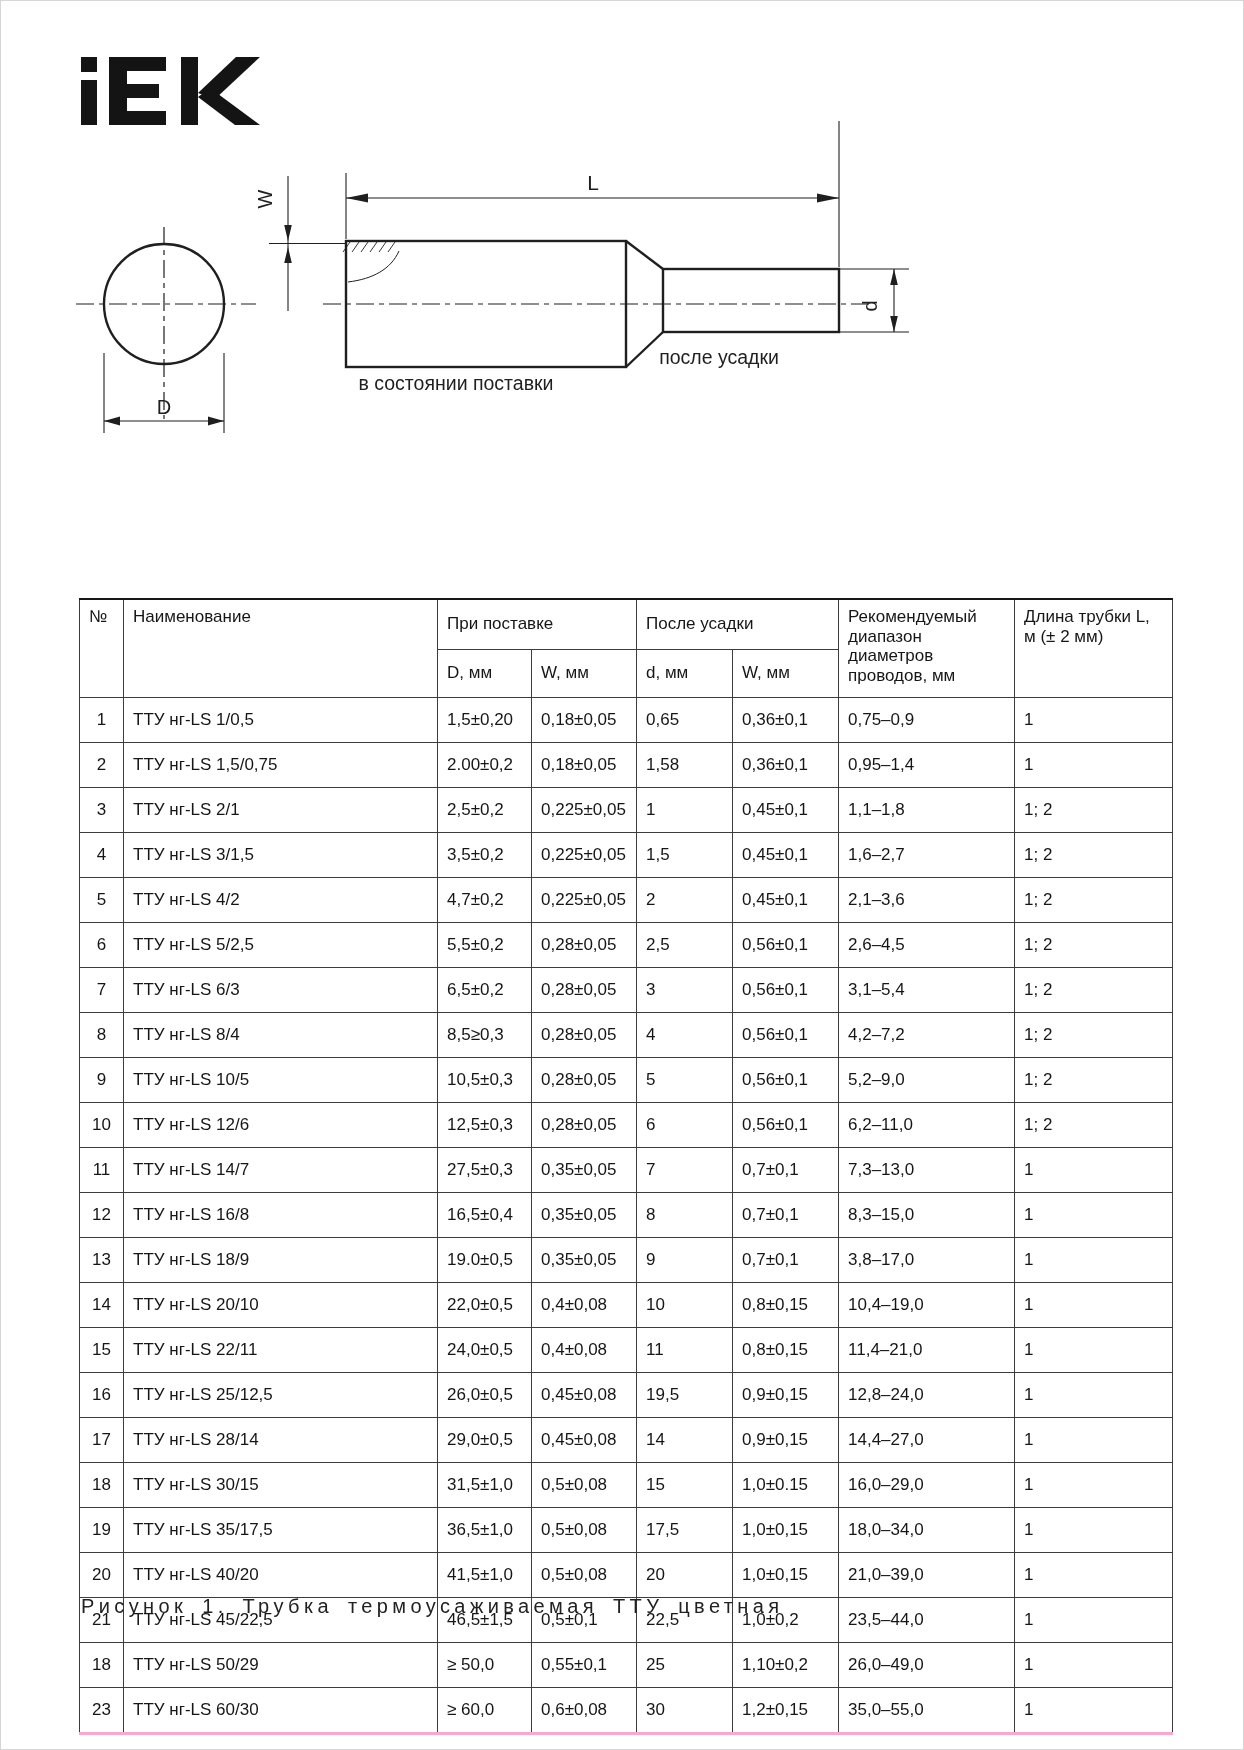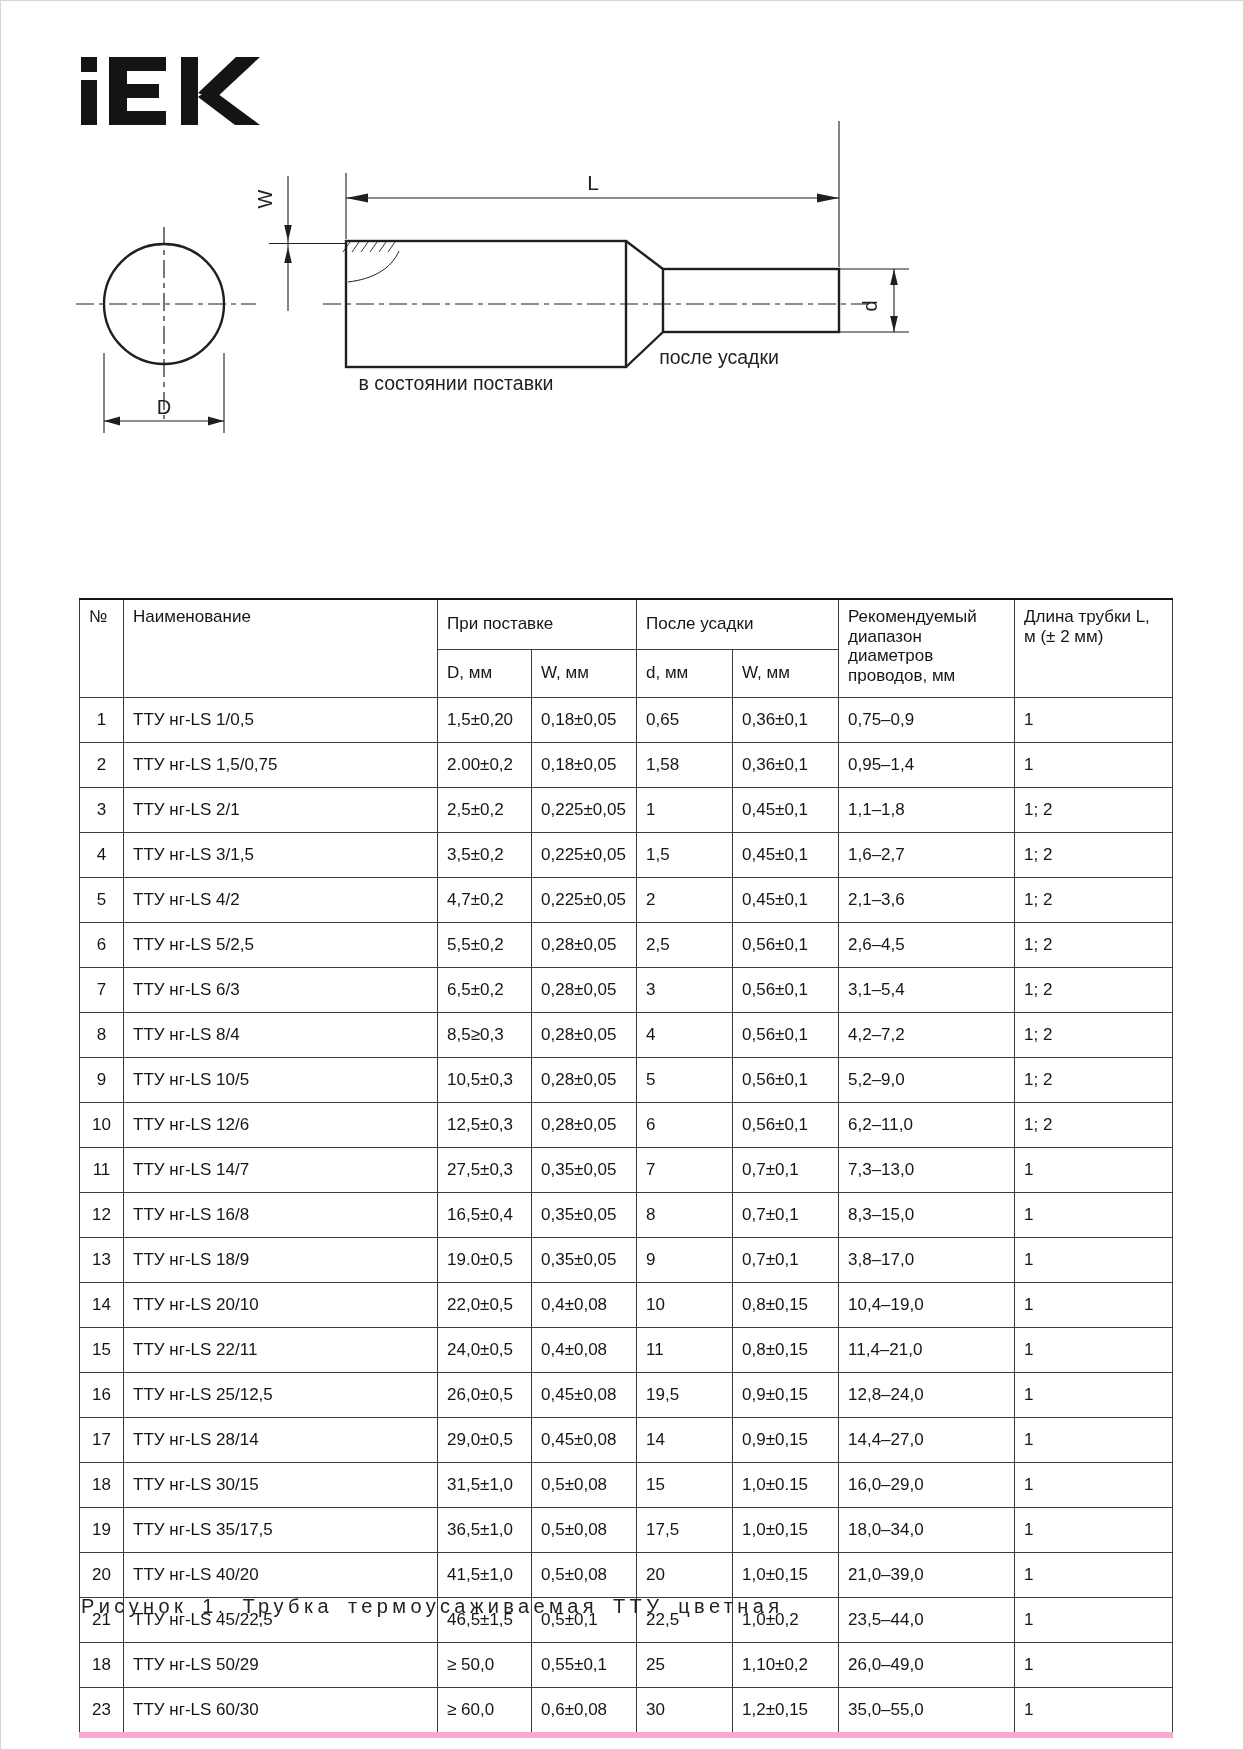--- a/index.html
+++ b/index.html
@@ -29,21 +29,21 @@
     border:1px solid #3c3c3c;
     font-weight:normal;
     text-align:left;
     padding:4px 6px 4px 9px;
     overflow:hidden;
     white-space:nowrap;
   }
   .spec-table th{vertical-align:middle;white-space:normal;}
   .spec-table th.va-top{vertical-align:top;padding-top:7px;}
   .spec-table thead tr:first-child th{border-top:2px solid #161616;}
-  .spec-table tbody tr:last-child td{border-bottom:6px solid #f9a8d4;}
+  .spec-table tbody tr:last-child td{border-bottom:3px solid #f9a8d4;}
   .spec-table tbody td{height:36px;vertical-align:middle;}
   .spec-table td.c-num{text-align:center;padding-left:2px;padding-right:2px;}
   .h-row1{height:50px;}
   .h-row2{height:48px;}
   
   .fig-caption{
     position:absolute;left:80px;top:1594px;
     font-size:20px;letter-spacing:0.22em;word-spacing:0.25em;
     color:#222222;white-space:nowrap;
   }

